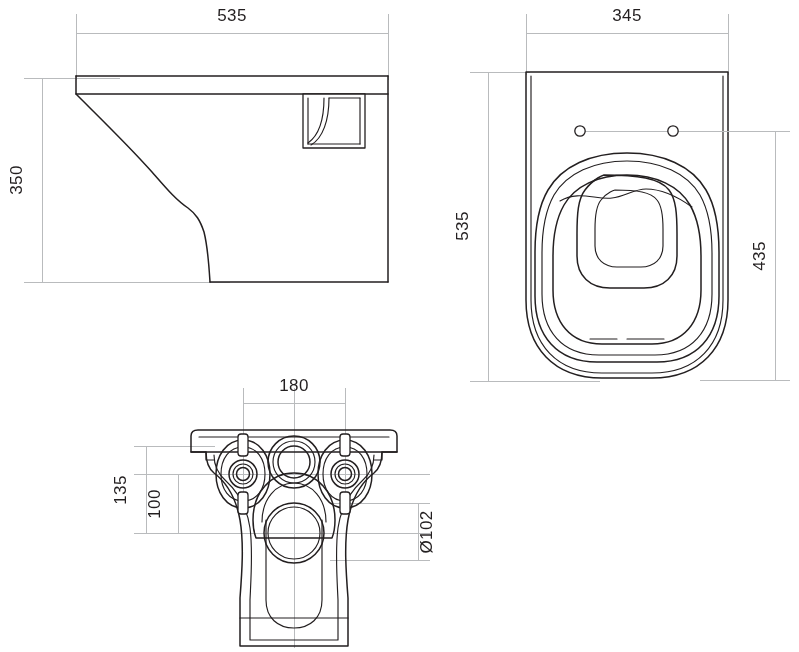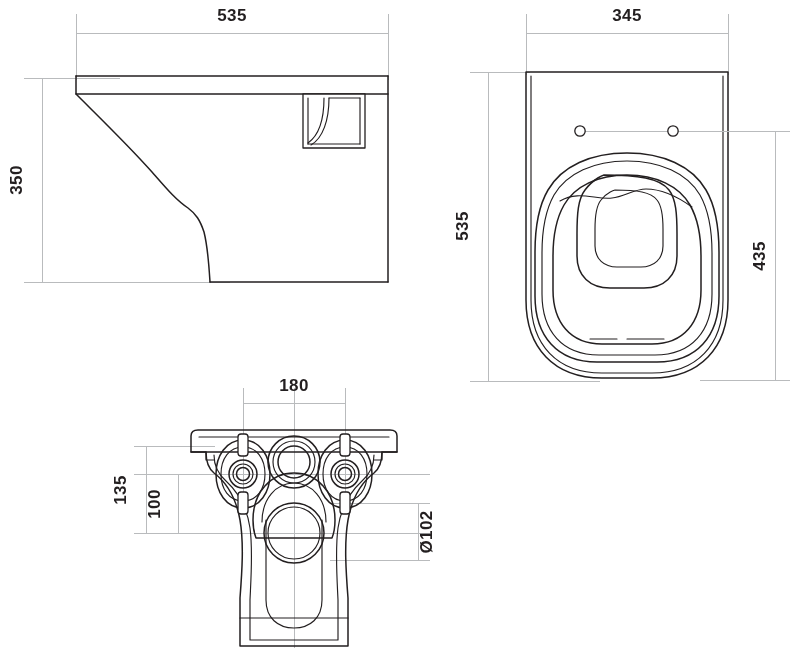--- a/index.html
+++ b/index.html
@@ -12,21 +12,20 @@
     width: 799px;
     height: 652px;
     font-family: "Liberation Sans", sans-serif;
     color: #1a1a1a;
     overflow: hidden;
   }
   #drawing-root {
     position: relative;
     width: 799px;
     height: 504px;
-    font-weight: bold;
   }
   svg#tech-drawing {
     display: block;
     width: 799px;
     height: 652px;
   }
   .obj-line {
     fill: none;
     stroke: #231f20;
     stroke-width: 1.5;

